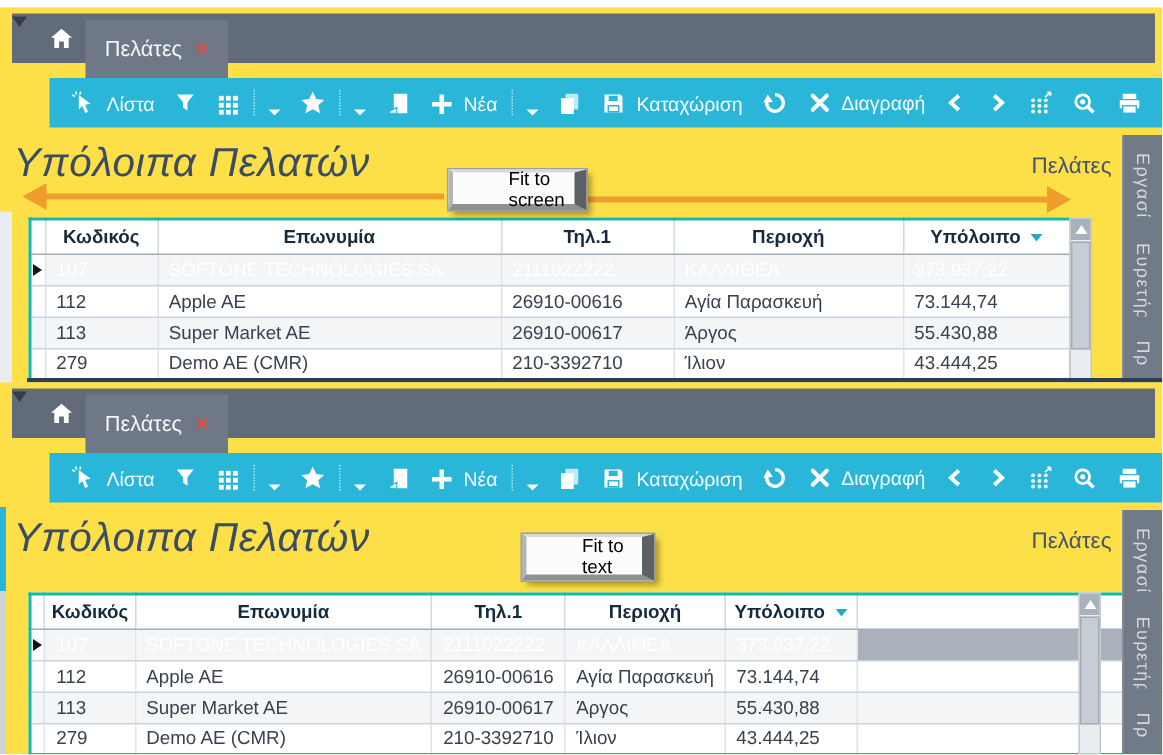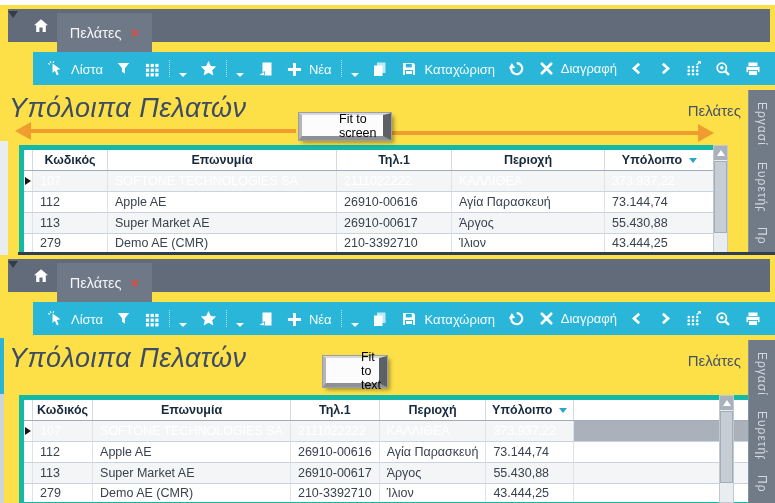--- a/index.html
+++ b/index.html
@@ -32,29 +32,29 @@
   .panel-title{position:absolute;left:9px;top:88px;font-size:27px;color:#3d4c62;letter-spacing:.5px;white-space:nowrap;font-style:italic;}
   .context-label{position:absolute;top:97px;right:34px;font-size:15px;color:#45526a;}
 
   
   .fit-btn{position:absolute;z-index:5;display:flex;align-items:center;justify-content:center;
       background:#fcfcfc;color:#000;font-size:12.5px;
       border-top:2px solid #d9d9d9;border-left:3px solid #b5b5b5;
       border-right:8px solid #5d6165;border-bottom:4px solid #8d9195;
       box-shadow:0 0 0 1px #9aa0a6, 3px 3px 4px rgba(0,0,0,.35);padding-left:37px;}
   .p1 .fit-btn{left:299px;top:108px;width:92px;height:27px;}
-  .p2 .fit-btn{left:323px;top:101px;width:64px;height:31px;}
+  .p2 .fit-btn{left:348px;top:101px;width:88px;height:31px;}
   .arrow-shaft{position:absolute;height:4px;background:#ef9d2e;z-index:4;}
   .arrow-head{position:absolute;width:0;height:0;z-index:4;}
   .ah-left{border-top:9px solid transparent;border-bottom:9px solid transparent;border-right:16px solid #ef9d2e;}
   .ah-right{border-top:9px solid transparent;border-bottom:9px solid transparent;border-left:16px solid #ef9d2e;}
 
   
   .grid{position:absolute;left:19px;top:140px;}
-  table.grid-table{border-collapse:collapse;table-layout:fixed;background:#fff;border:5px solid #14b8a6;}
+  table.grid-table{border-collapse:collapse;table-layout:fixed;background:#fff;border:2px solid #14b8a6;}
   .grid-table th{height:23px;background:#fff;font-size:12.5px;font-weight:bold;color:#17293c;
       text-align:center;border-right:1px solid #d2dae1;border-bottom:1px solid #9fadbb;
       overflow:hidden;white-space:nowrap;padding:0 4px;}
   .grid-table td{height:21px;font-size:12.5px;color:#39424e;border-right:1px solid #dde3e8;
       border-bottom:1px solid #c9d3dd;overflow:hidden;white-space:nowrap;padding:0 7px;}
   .grid-table td:nth-child(6){}
   .grid-table td.marker{padding:0 1px;text-align:center;}
   .grid-table tbody tr:nth-child(odd) td{background:#f3f5f7;}
   .grid-table tbody tr td{background:#fff;}
   .grid-table tbody tr:nth-child(3) td{background:#f3f5f7;}

